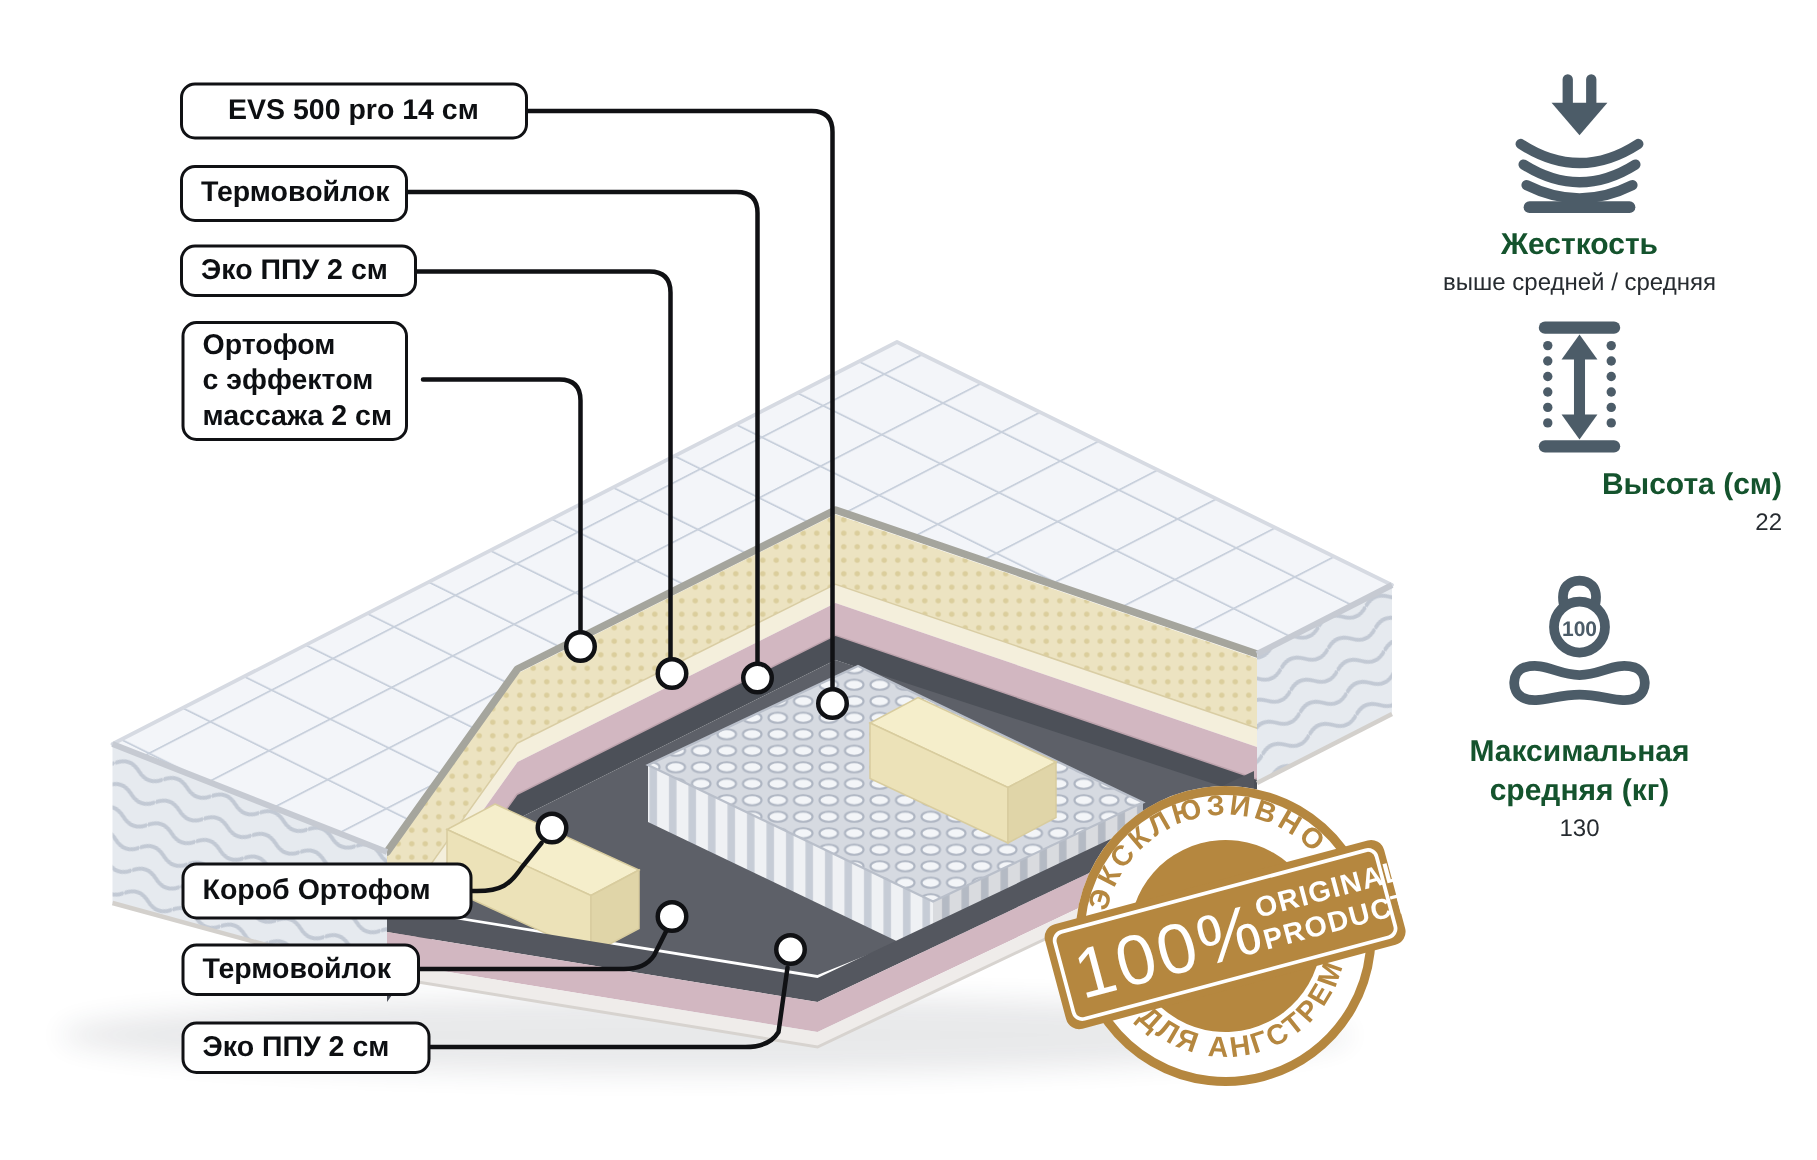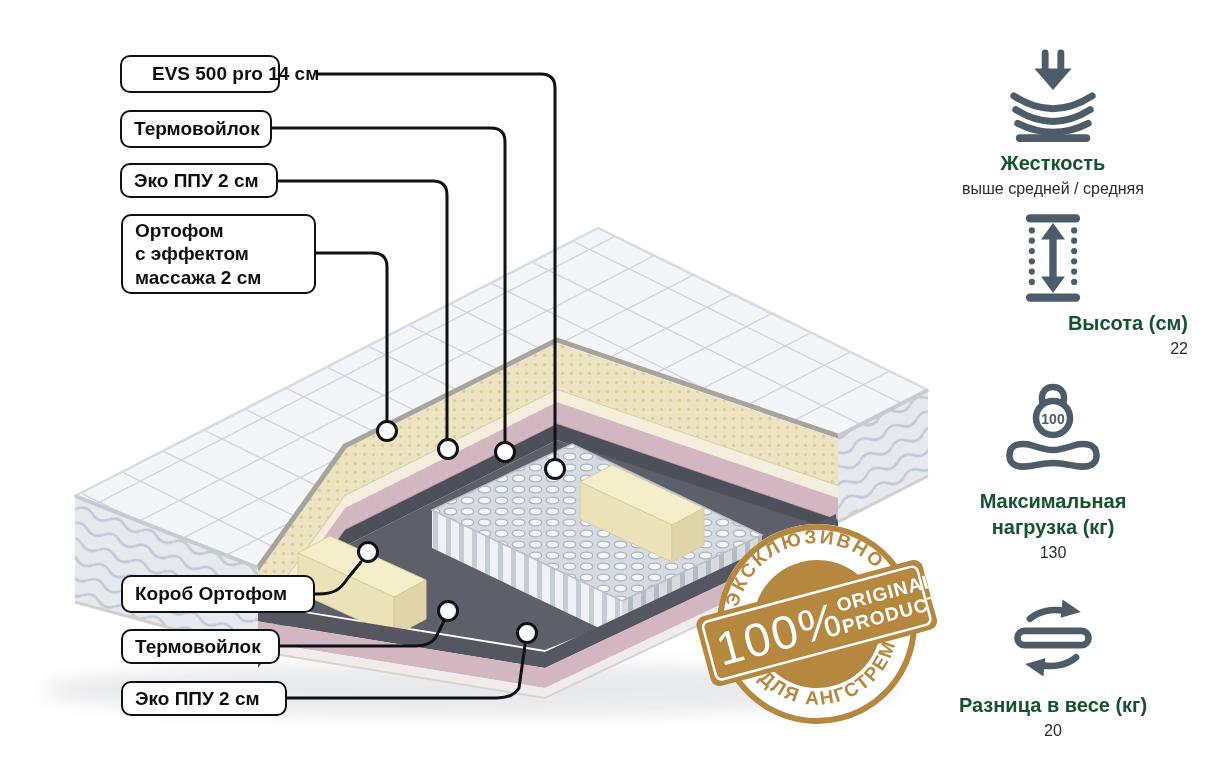--- a/index.html
+++ b/index.html
@@ -149,30 +149,30 @@
       <g>
         <rect x="-14" y="66" width="234" height="72" rx="9" fill="#b5873f"></rect>
         <rect x="-8" y="72" width="222" height="60" rx="6" fill="none" stroke="#ffffff" stroke-width="2.5"></rect>
         <text x="0" y="119" font-size="47" font-weight="400" letter-spacing="2" fill="#ffffff">100%</text>
         <text x="127" y="97" font-size="19" font-weight="600" letter-spacing="1" fill="#ffffff">ORIGINAL</text>
         <text x="127" y="119" font-size="19" font-weight="600" letter-spacing="1" fill="#ffffff">PRODUCT</text>
       </g>
     </g>
   </svg>
 
-  <div class="callout" style="left:120px;top:55px;width:160px;height:38px;padding-left:30px;">
+  <div class="callout" style="left:120px;top:55px;width:232px;height:38px;padding-left:30px;">
     <span>EVS 500 pro 14 см</span>
   </div>
   <div class="callout" style="left:120px;top:110px;width:152px;height:38px;">
     <span>Термовойлок</span>
   </div>
   <div class="callout" style="left:120px;top:163px;width:158px;height:35px;">
     <span>Эко ППУ 2 см</span>
   </div>
-  <div class="callout" style="left:121px;top:214px;width:195px;height:80px;">
+  <div class="callout" style="left:121px;top:214px;width:151px;height:80px;">
     <span>Ортофом</span>
     <span>с эффектом</span>
     <span>массажа 2 см</span>
   </div>
   <div class="callout" style="left:121px;top:575px;width:194px;height:38px;">
     <span>Короб Ортофом</span>
   </div>
   <div class="callout" style="left:121px;top:629px;width:159px;height:35px;">
     <span>Термовойлок</span>
   </div>
@@ -220,29 +220,18 @@
   </div>
 
   <div class="spec" style="top:382px;">
     <svg class="spec-icon" width="110" height="100" viewBox="0 0 100 100">
       <path class="ico" style="stroke-width:6.5" d="M40,23 C36,8 45,5 50,5 C55,5 64,8 60,23"></path>
       <circle cx="50" cy="36" r="17" fill="#ffffff" stroke="#4c5c68" stroke-width="6.5"></circle>
       <text x="50" y="42" text-anchor="middle" font-size="14" font-weight="700" fill="#4c5c68" font-family="Liberation Sans, DejaVu Sans, sans-serif">100</text>
       <path d="M13,63 C27,59 35,68 50,68 C65,68 73,59 87,63 C95,66 96,79 88,83 C79,88 66,81 50,81 C34,81 21,88 12,83 C4,79 5,66 13,63 Z" fill="#ffffff" stroke="#4c5c68" stroke-width="6.5" stroke-linejoin="round"></path>
     </svg>
     <div class="spec-title">Максимальная</div>
-    <div class="spec-title">нагрузка (кг)</div>
+    <div class="spec-title">средняя (кг)</div>
     <div class="spec-value">130</div>
   </div>
 
-  <div class="spec" style="top:590px;">
-    <svg class="spec-icon" width="104" height="96" viewBox="0 0 100 100">
-      <rect class="ico" x="13" y="42.5" width="74" height="15" rx="7.5"></rect>
-      <path class="ico" d="M26,30 A34,24 0 0 1 63,22"></path>
-      <path class="ico-fill" d="M60,10 L79,23 L58,29 Z"></path>
-      <path class="ico" d="M74,70 A34,24 0 0 1 37,78"></path>
-      <path class="ico-fill" d="M40,90 L21,77 L42,71 Z"></path>
-    </svg>
-    <div class="spec-title">Разница в весе (кг)</div>
-    <div class="spec-value">20</div>
-  </div>
 
 </div>
 
 </body></html>

